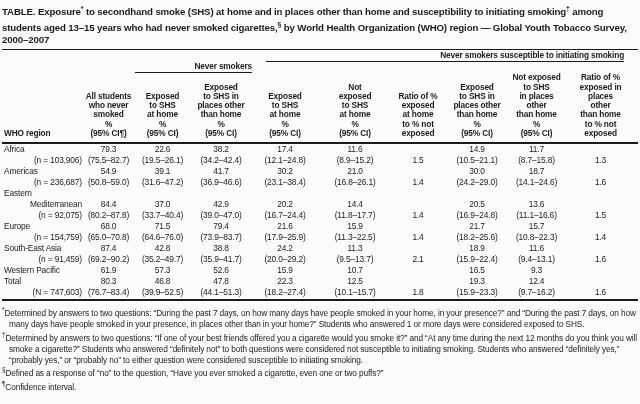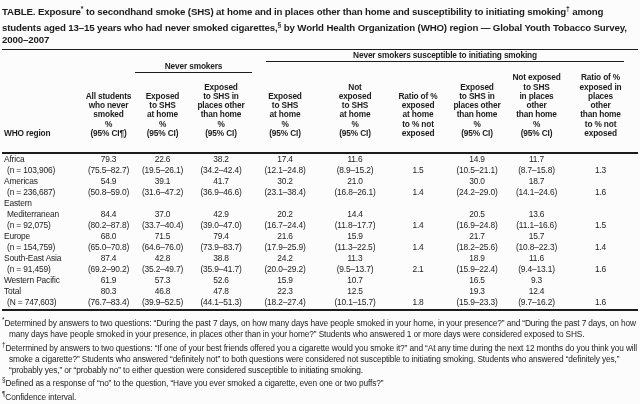--- a/index.html
+++ b/index.html
@@ -14,29 +14,29 @@
 
   
   .title { font-weight:bold; font-size:9.7px; line-height:12.4px; letter-spacing:-0.15px; }
   .title sup { font-size:6.8px; }
   .title-rule { height:0; border-bottom:1.4px solid #1c1c1c; margin-top:2px; }
 
   
   table { width:636px; table-layout:fixed; border-collapse:collapse; margin-top:1px; }
   th, td { padding:0; }
   thead th { font-weight:bold; vertical-align:bottom; text-align:center; font-size:8.3px; line-height:9.3px; letter-spacing:-0.15px; }
-  .spanner { border-bottom:1px solid #1c1c1c; padding-bottom:1px; text-align:center; }
+  .spanner { border-bottom:1px solid #1c1c1c; padding-bottom:1px; text-align:right; }
   .spanner-pad { margin:0 14px; }
   tr.colheads th { border-bottom:2px solid #1c1c1c; }
-  tr.colheads th div { white-space:pre-line; padding-bottom:14px; }
+  tr.colheads th div { white-space:pre-line; padding-bottom:4px; }
   th.region-h { text-align:left; padding-left:2px; }
 
   tbody td { text-align:center; font-size:8.4px; line-height:11px; vertical-align:top; letter-spacing:-0.15px; }
   td.region { text-align:left; padding-left:2px; }
-  td.sub { padding-left:5px; }
+  td.sub { padding-left:5px;text-align:right; }
   tr.bold td { font-weight:normal; }
   tbody tr.last td { border-bottom:2px solid #1c1c1c; padding-bottom:1px; }
 
   
   .footnotes { margin-top:4px; font-size:8.3px; line-height:10.9px; letter-spacing:-0.12px; width:636px; }
   .footnote { padding-left:7px; text-indent:-7px; }
   .footnote sup { font-size:6.4px; }
 </style>
 </head>
 <body>

